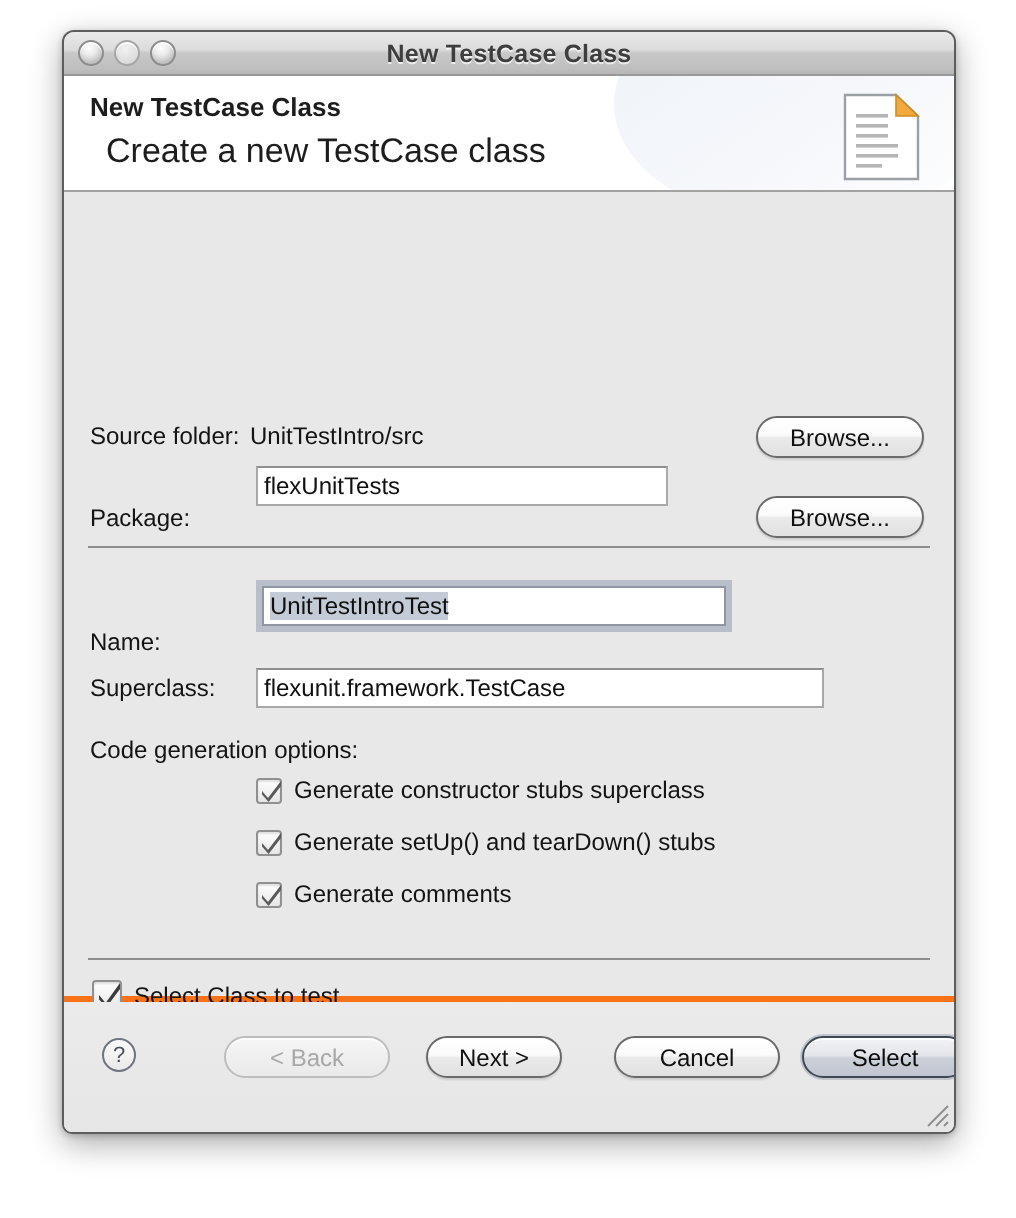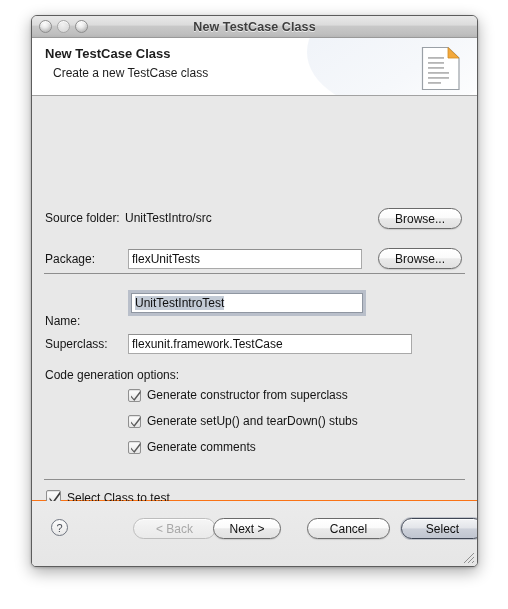--- a/index.html
+++ b/index.html
@@ -85,37 +85,37 @@
     position: absolute;
     left: 13px; top: 8px;
     font-size: 13px;
     font-weight: bold;
     color: #1d1d1d;
     z-index: 2;
   }
   .hdr-sub {
     position: absolute;
     left: 21px; top: 28px;
-    font-size: 12px;
+    font-size: 17px;
     color: #1d1d1d;
     z-index: 2;
   }
   .hdr-icon {
     position: absolute;
     right: 16px; top: 8px;
     width: 40px; height: 45px;
     z-index: 3;
   }
 
   
   #content {
     flex: 1 1 auto;
     position: relative;
     background: #e8e8e8;
-    border-bottom: 1px solid #f97316;
+    border-bottom: 3px solid #f97316;
   }
   .lbl {
     position: absolute;
     font-size: 12px;
     color: #141414;
     line-height: 22px;
     white-space: nowrap;
   }
   .static-val {
     position: absolute;
@@ -263,40 +263,40 @@
     </svg>
   </div>
 
   <div id="content">
 
     <div class="lbl" style="left:13px; top:111px;">Source folder:</div>
     <div class="static-val" style="left:93px; top:111px;">UnitTestIntro/src</div>
     <div class="btn" style="left:346px; top:112px; width:84px;">Browse...</div>
 
     <div class="lbl" style="left:13px; top:152px;">Package:</div>
-    <div class="tf" style="left:96px; top:153px; width:234px;" placeholder="">flexUnitTests</div>
+    <div class="tf" style="left:96px; top:137px; width:206px;" placeholder="">flexUnitTests</div>
     <div class="btn" style="left:346px; top:152px; width:84px;">Browse...</div>
 
     <div class="sep" style="top:177px;"></div>
 
     <div class="lbl" style="left:13px; top:196px;margin-top:18px;">Name:</div>
     <div class="tf focused" style="left:99px; top:197px; width:232px;"><span class="sel">UnitTestIntroTest</span></div>
 
     <div class="lbl" style="left:13px; top:237px;">Superclass:</div>
     <div class="tf" style="left:96px; top:238px; width:284px;" placeholder="">flexunit.framework.TestCase</div>
 
     <div class="lbl" style="left:13px; top:268px;">Code generation options:</div>
 
     <div class="cb-row" style="left:96px; top:292px;">
       <span class="cb">
         <svg width="15" height="16" viewBox="0 0 15 16">
           <path d="M3 7.5 L6 11 L12.5 2.5 L12.5 5 L6.3 13 L3 9.3 Z" fill="#5a5a5a"></path>
         </svg>
       </span>
-      <span class="cb-label">Generate constructor from superclass</span>
+      <span class="cb-label">Generate constructor stubs superclass</span>
     </div>
 
     <div class="cb-row" style="left:96px; top:318px;">
       <span class="cb">
         <svg width="15" height="16" viewBox="0 0 15 16">
           <path d="M3 7.5 L6 11 L12.5 2.5 L12.5 5 L6.3 13 L3 9.3 Z" fill="#5a5a5a"></path>
         </svg>
       </span>
       <span class="cb-label">Generate setUp() and tearDown() stubs</span>
     </div>
@@ -323,21 +323,21 @@
 
     <div class="lbl" style="left:13px; top:421px;">Class to test:</div>
     <div class="tf" style="left:96px; top:422px; width:238px;" placeholder="">UnitTestIntro</div>
     <div class="btn" style="left:346px; top:421px; width:84px;">Browse...</div>
 
   </div>
 
   <div id="buttonbar">
     <div class="help-btn">?</div>
 
-    <div class="btn disabled" style="left:101px; top:17px; width:83px;">&lt; Back</div>
+    <div class="btn disabled" style="left:80px; top:17px; width:83px;">&lt; Back</div>
     <div class="btn" style="left:181px; top:17px; width:68px;">Next &gt;</div>
     <div class="btn" style="left:275px; top:17px; width:83px;">Cancel</div>
     <div class="btn default" style="left:369px; top:17px; width:83px;">Select</div>
 
     <svg class="grip" viewBox="0 0 13 13">
       <g stroke="#8f8f8f" stroke-width="1">
         <line x1="12" y1="2" x2="2" y2="12"></line>
         <line x1="12" y1="6" x2="6" y2="12"></line>
         <line x1="12" y1="10" x2="10" y2="12"></line>
       </g>

